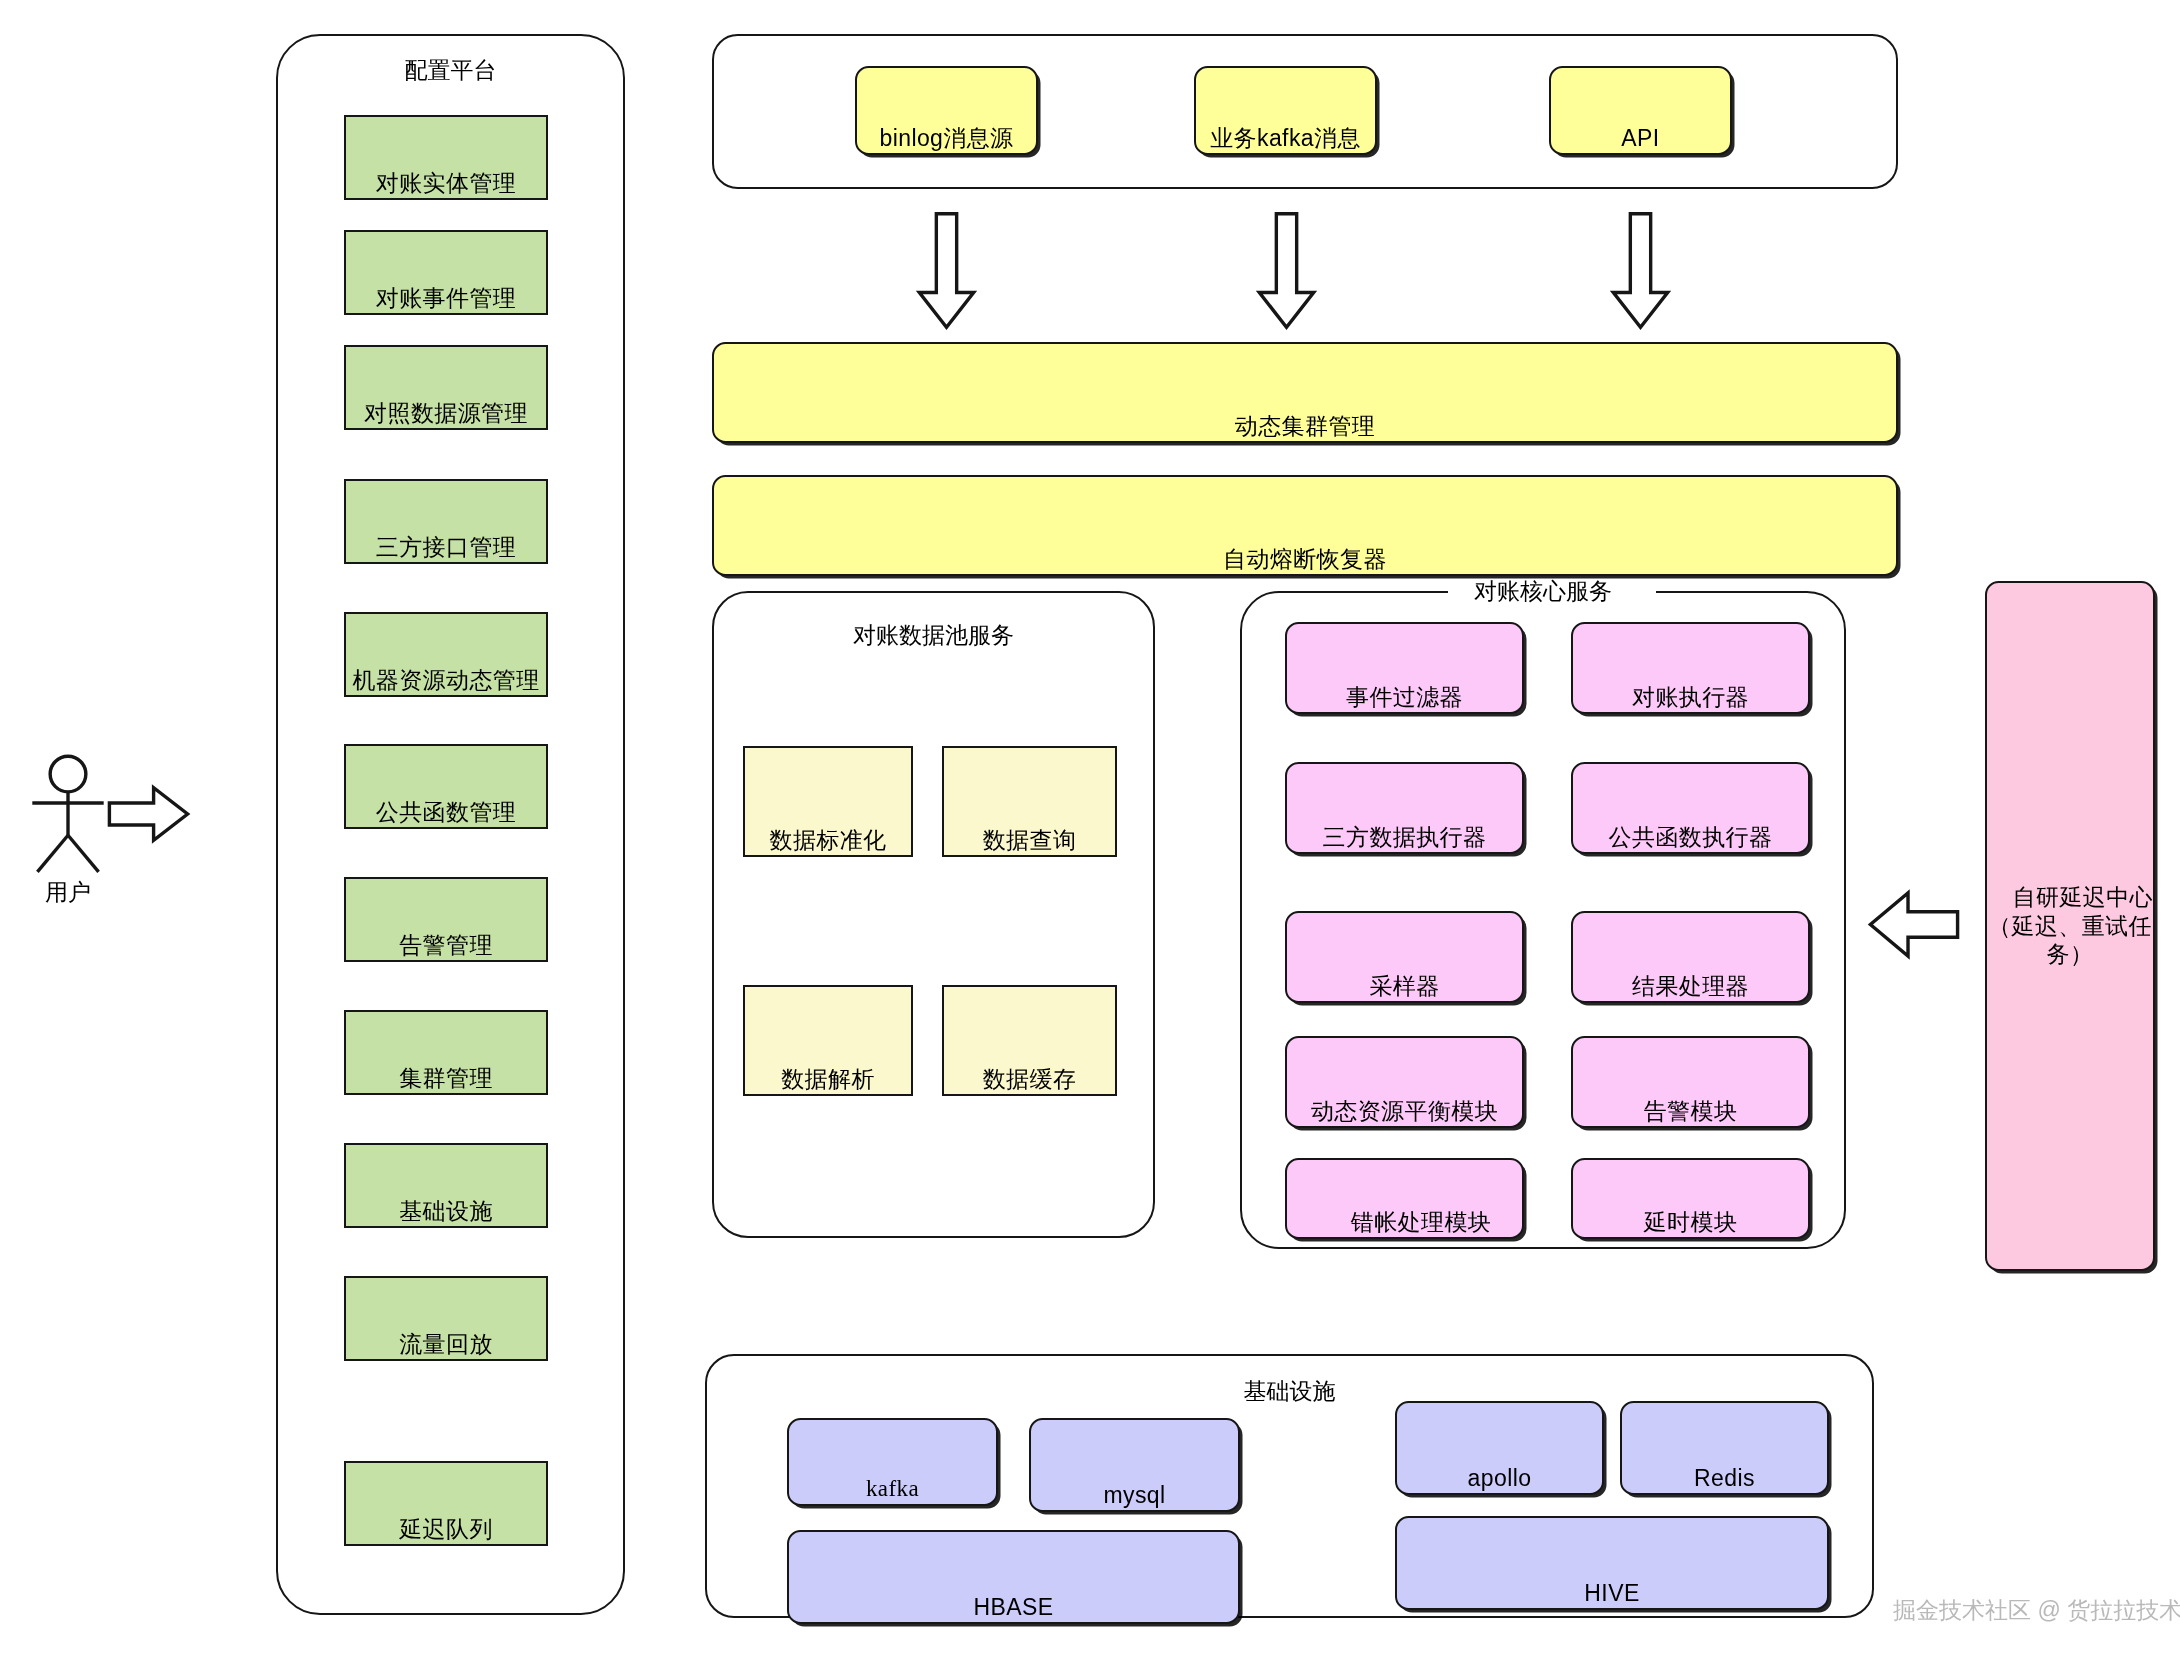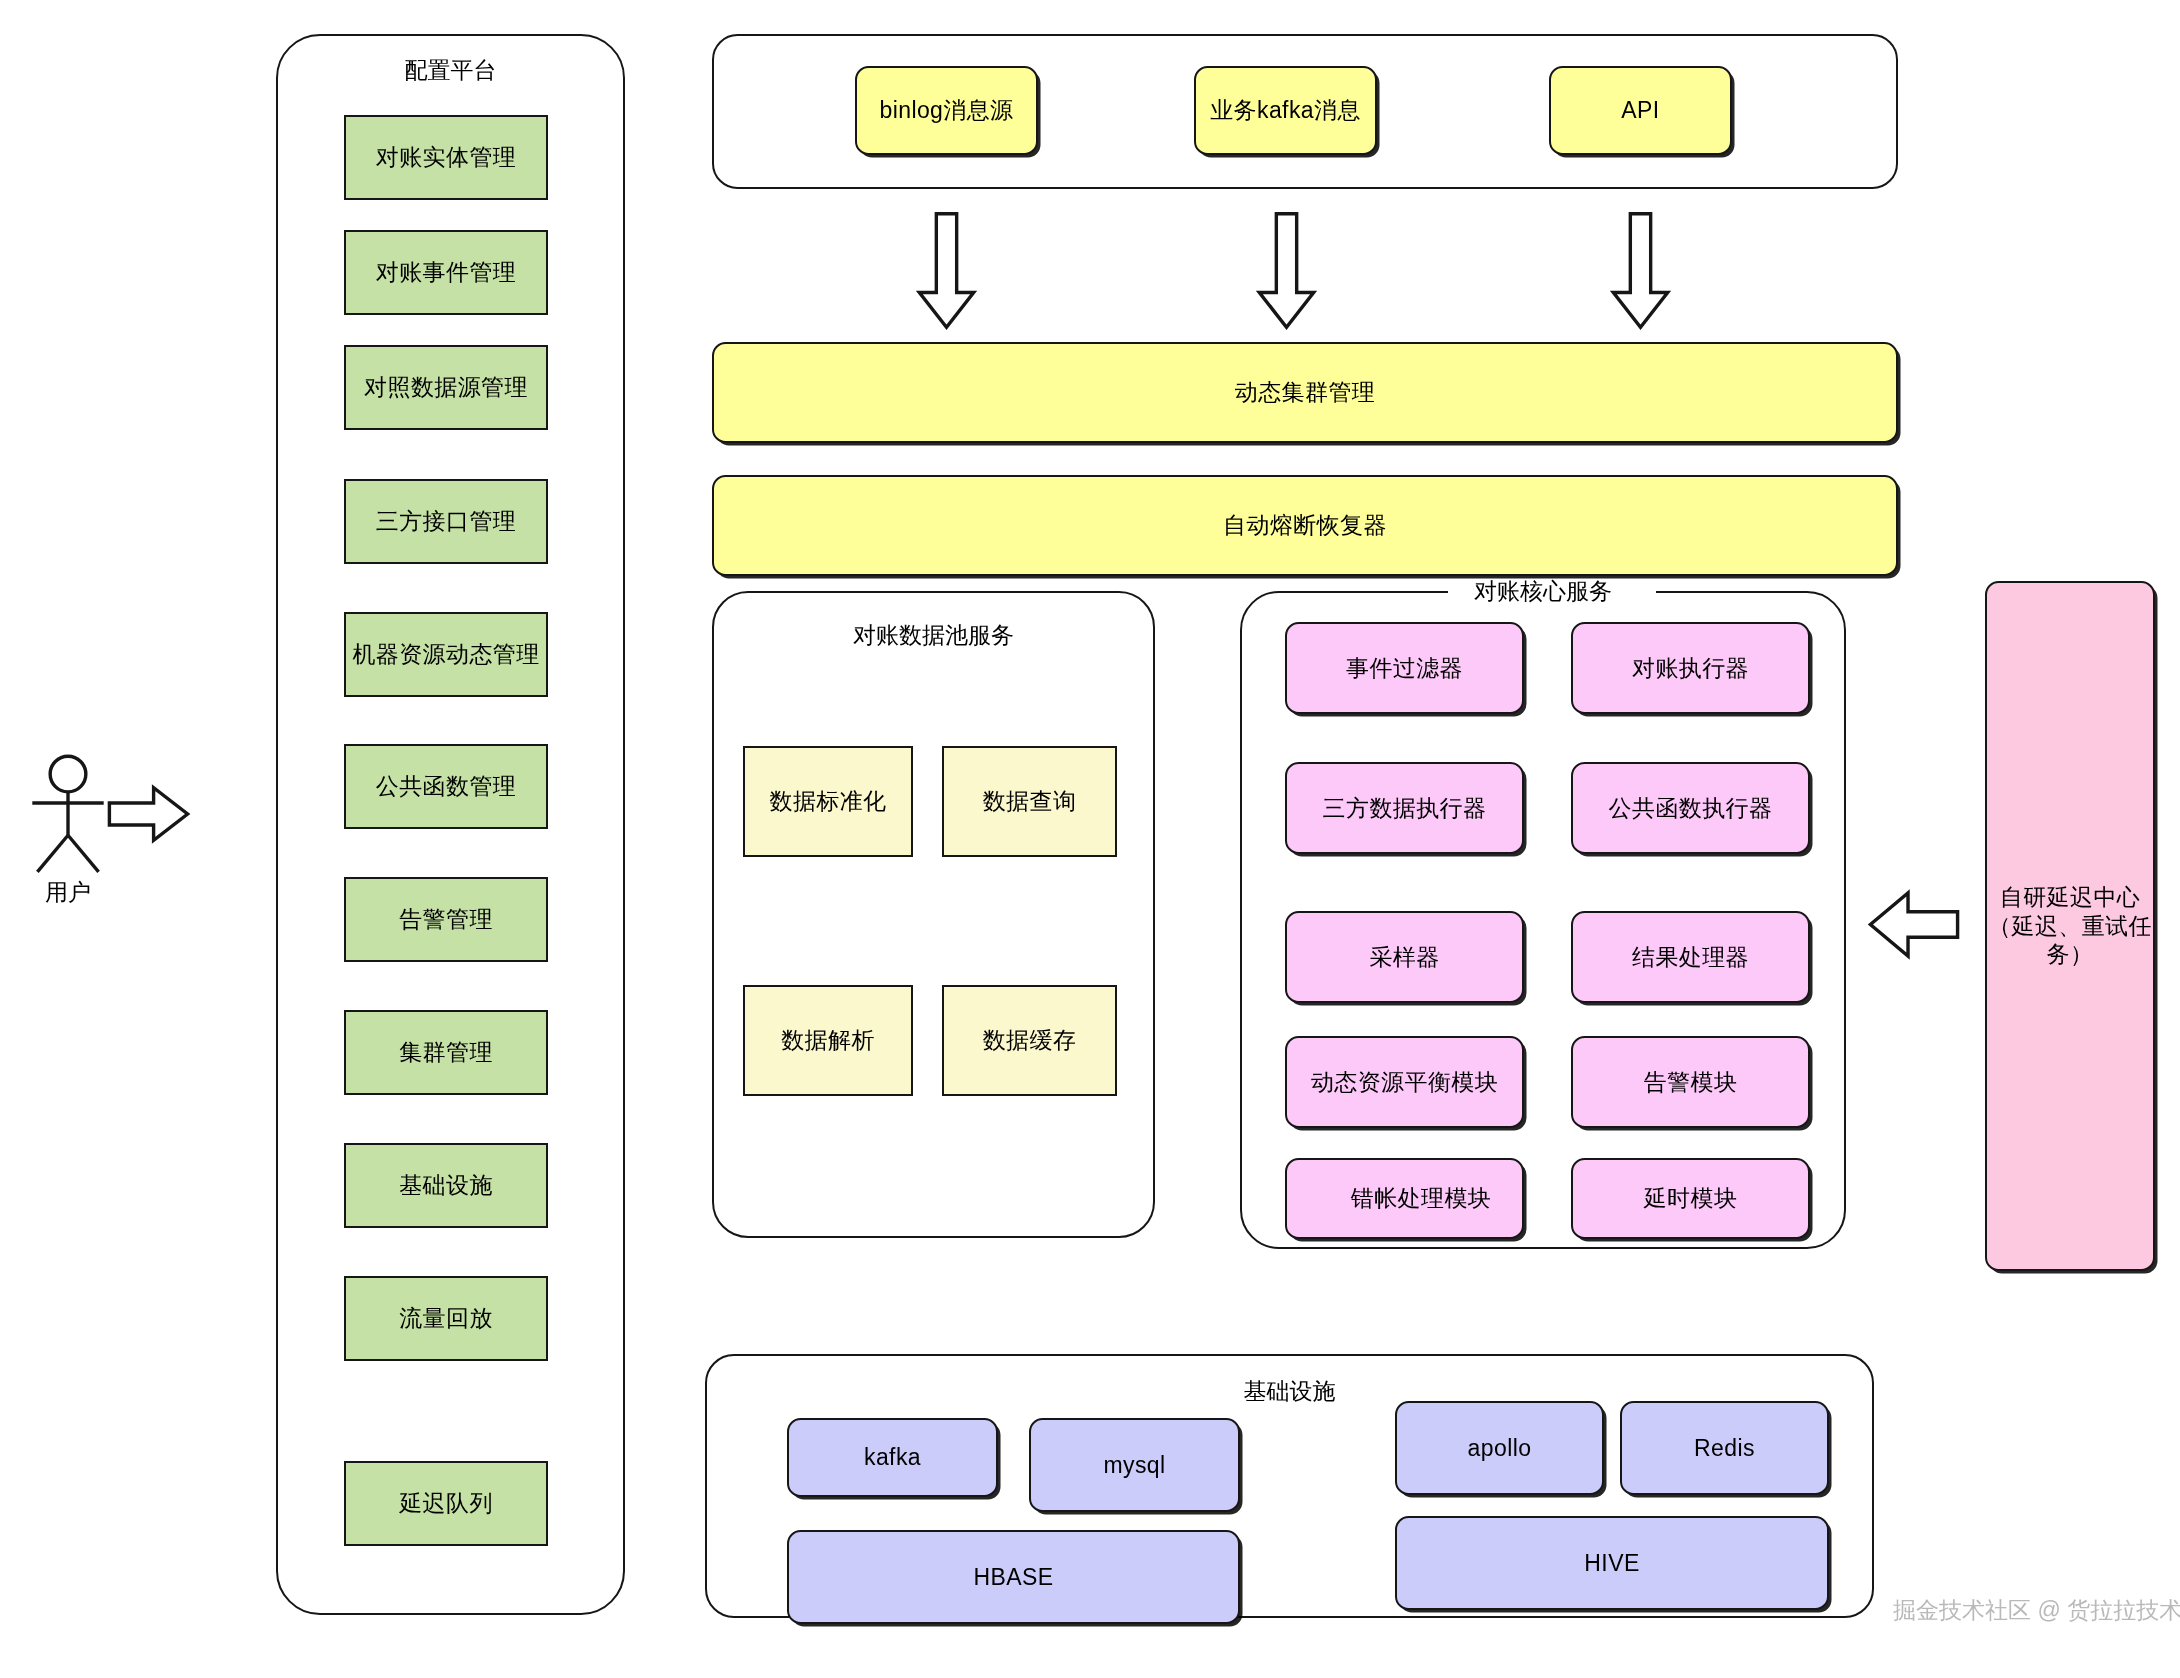--- a/index.html
+++ b/index.html
@@ -16,21 +16,21 @@
     width: 2181px;
     height: 1678px;
     background: #ffffff;
     overflow: hidden;
   }
   .abs { position: absolute; box-sizing: border-box; }
 
   
   .node {
     display: flex;
-    align-items: center;
+    align-items: flex-end;
     justify-content: center;
     text-align: center;
     border: 2.6px solid #161616;
     font-size: 23px;
     line-height: 1.25;
     letter-spacing: 0.4px;
   }
   .sq { border-radius: 0; }
   .rounded { border-radius: 13.6px; }
   .shadow-hard { box-shadow: 3.4px 3.4px 0 -0.9px rgba(0,0,0,0.85); }
@@ -235,21 +235,21 @@
 
   <div class="abs node rounded pink-deep shadow-hard" style="left:1985px; top:581px; width:170px; height:690px; flex-direction:column;">
     <span>自研延迟中心</span>
     <span>（延迟、重试任务）</span>
   </div>
 
   <div class="abs panel" style="left:705px; top:1354px; width:1169px; height:264px; border-radius:29px;">
     <div class="panel-title" style="top:20.4px;">基础设施</div>
   </div>
 
-  <div class="abs node rounded blue shadow-hard" style="left:787px; top:1418px; width:211px; height:79px;">
+  <div class="abs node rounded blue shadow-hard" style="left:787px; top:1418px; width:211px; height:88px;font-family:Liberation Serif, serif;">
     <span>kafka</span>
   </div>
   <div class="abs node rounded blue shadow-hard" style="left:1029px; top:1418px; width:211px; height:94px;">
     <span>mysql</span>
   </div>
   <div class="abs node rounded blue shadow-hard" style="left:787px; top:1530px; width:453px; height:94px;">
     <span>HBASE</span>
   </div>
 
   <div class="abs node rounded blue shadow-hard" style="left:1395px; top:1401px; width:209px; height:94px;">

